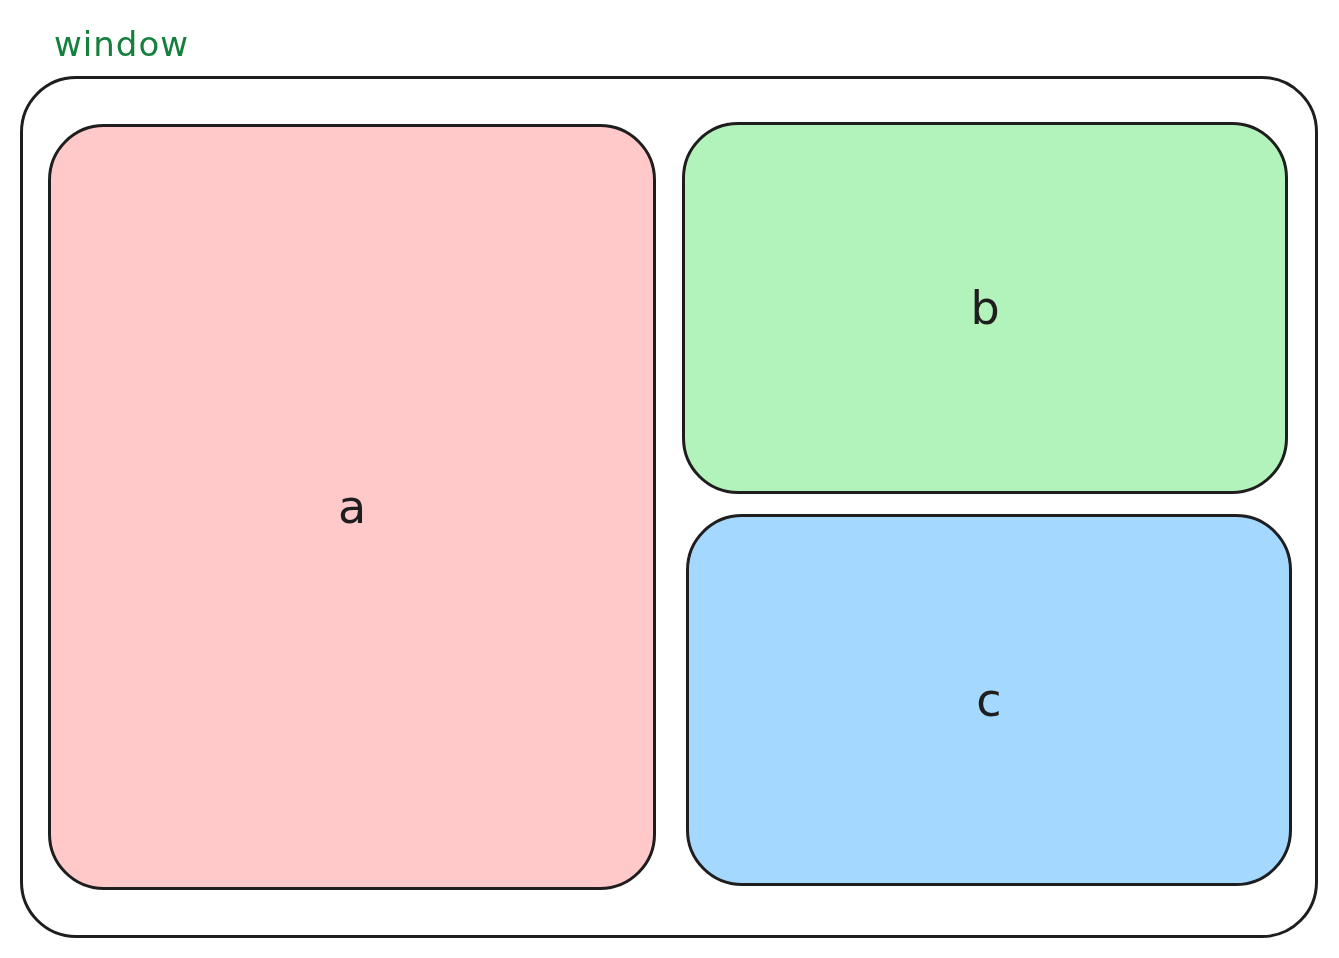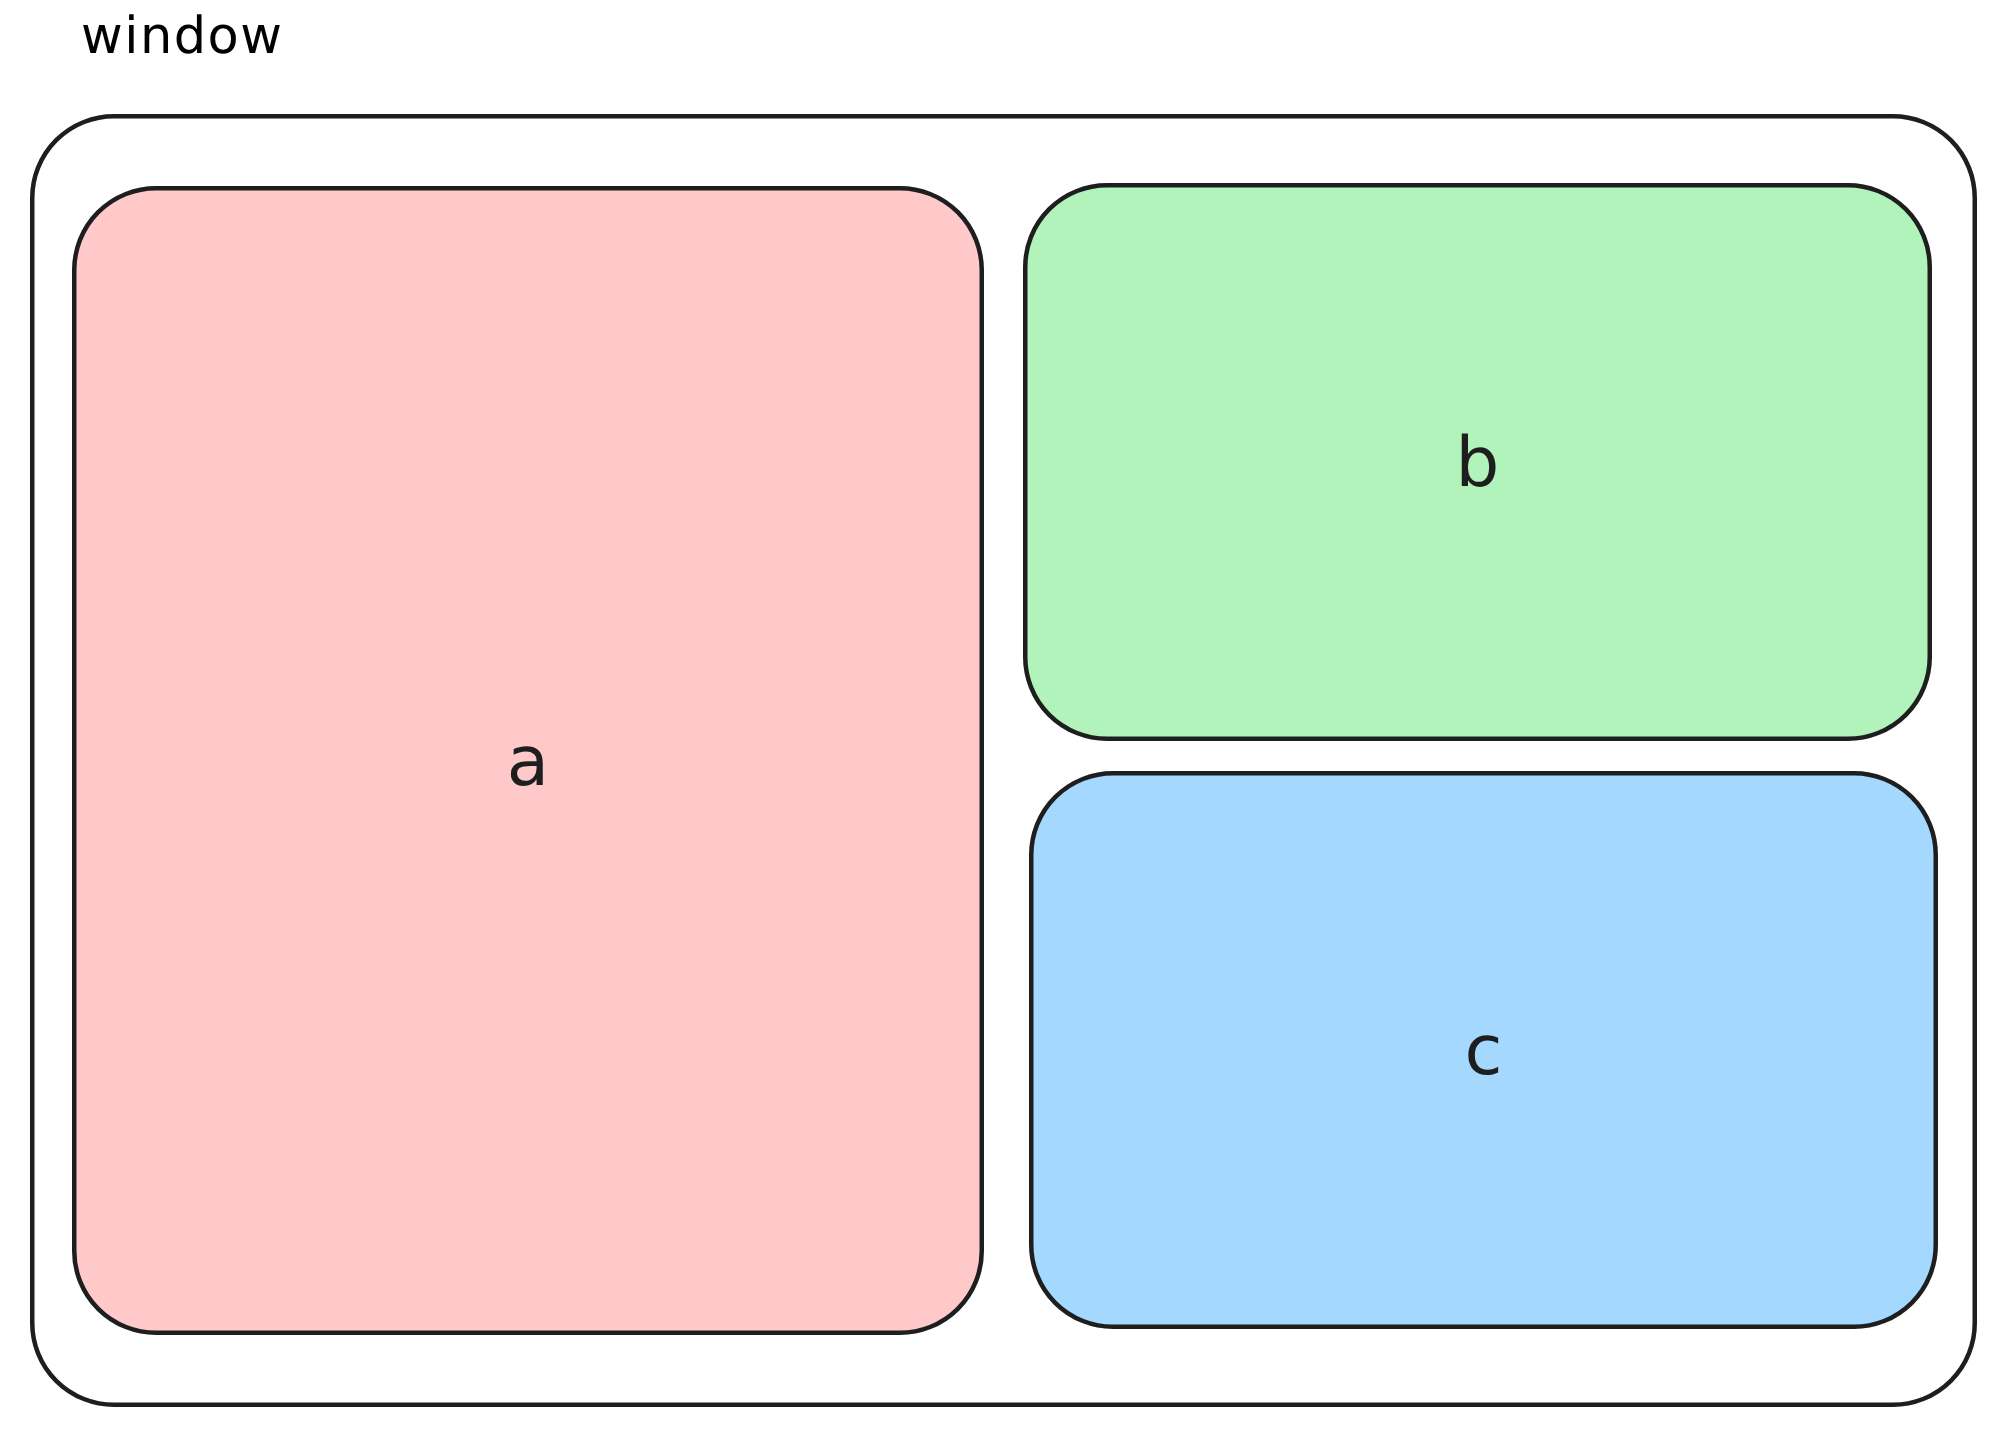--- a/index.html
+++ b/index.html
@@ -1,20 +1,20 @@
 <!DOCTYPE html>
 <html><head>
   <meta charset="utf-8">
   <style>
     html, body { margin: 0; padding: 0; background: #ffffff; }
     body { width: 1339px; height: 958px; position: relative; overflow: hidden;
            font-family: "DejaVu Sans", sans-serif; }
     .title {
-      position: absolute; left: 54px; top: 4px;
-      font-size: 34px; color: #000000; letter-spacing: 1px;
+      position: absolute; left: 54px; top: 24px;
+      font-size: 34px; color: #15803d; letter-spacing: 1px;
       font-family: "DejaVu Sans", sans-serif;
     }
     .window {
       position: absolute; left: 20px; top: 76px; width: 1298px; height: 862px;
       border: 3px solid #1e1e1e; border-radius: 56px; box-sizing: border-box;
       background: #ffffff;
     }
     .pane {
       position: absolute; box-sizing: border-box; border: 3px solid #1e1e1e;
       border-radius: 56px; display: flex; align-items: center; justify-content: center;

